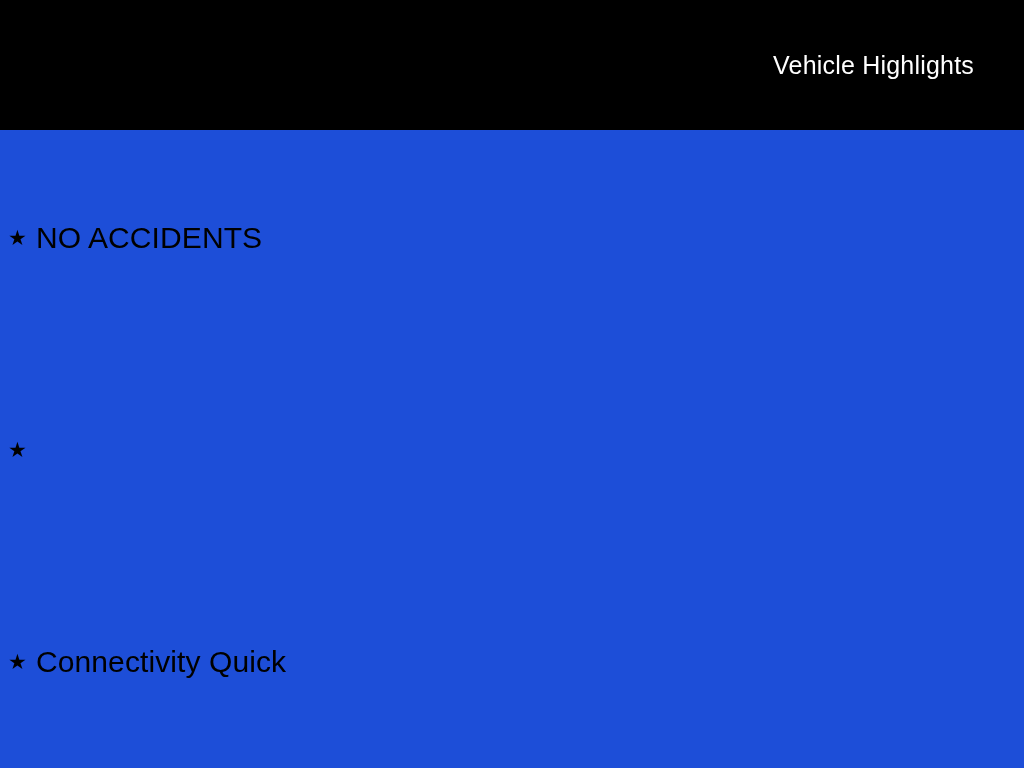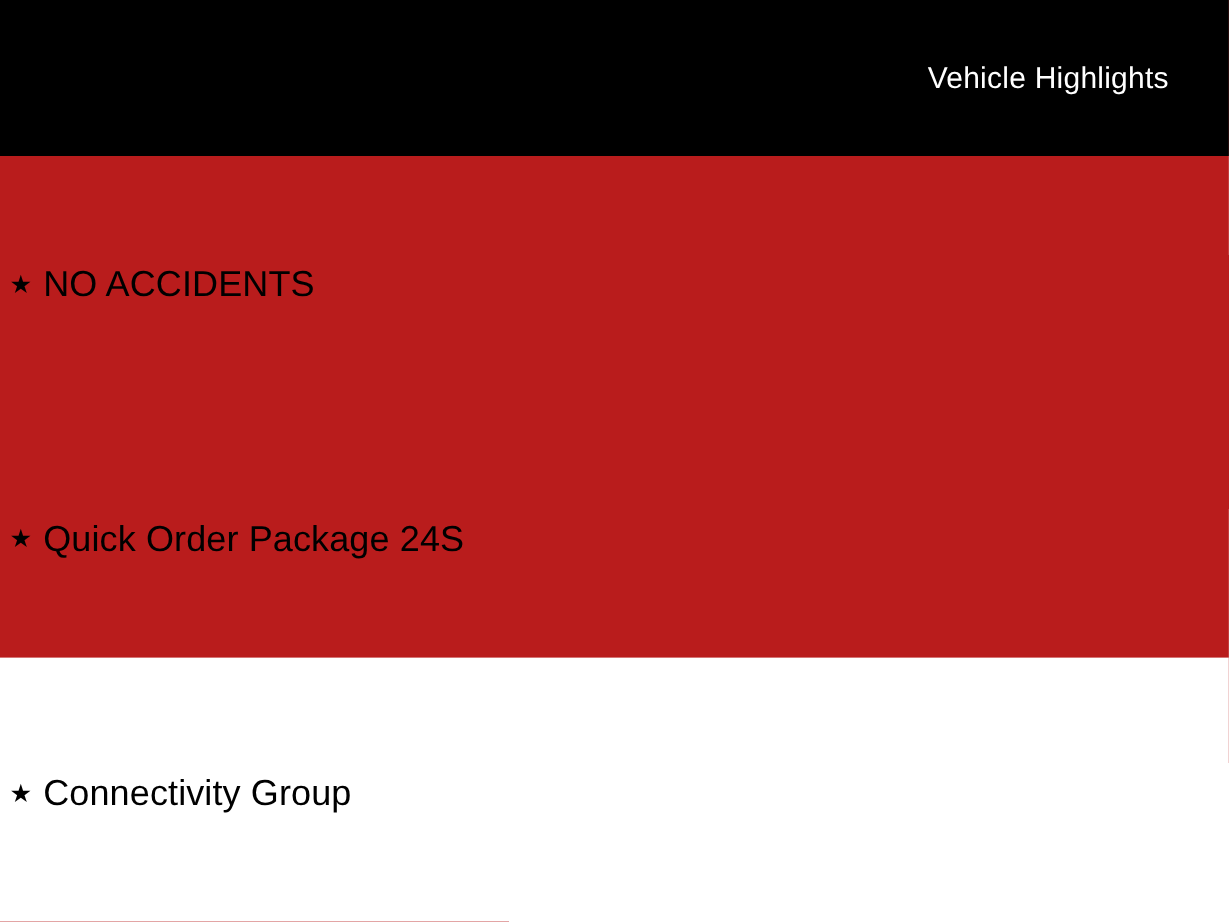--- a/index.html
+++ b/index.html
@@ -9,22 +9,22 @@
   body {
     width: 1024px;
     height: 768px;
     background: #ffffff;
     font-family: "Liberation Sans", sans-serif;
     overflow: hidden;
   }
   .page {
     position: relative;
     width: 1024px;
-    height: 548px;
-    background: #b91c1c;
+    height: 768px;
+    background: #1d4ed8;
   }
   .header-bar {
     position: absolute;
     left: 0;
     top: 0;
     width: 1024px;
     height: 130px;
     background: #000000;
   }
   .header-title {
@@ -82,23 +82,22 @@
 
   <div class="highlights">
 
     <div class="highlight-item item-0">
       <span class="bullet">★</span>
       <span class="label">NO ACCIDENTS</span>
     </div>
 
     <div class="highlight-item item-1">
       <span class="bullet">★</span>
-      <span class="label">Quick Order Package 24S</span>
     </div>
 
     <div class="highlight-item item-2">
       <span class="bullet">★</span>
-      <span class="label">Connectivity Group</span>
+      <span class="label">Connectivity Quick</span>
     </div>
 
   </div>
 
 </div>
 
 </body></html>

